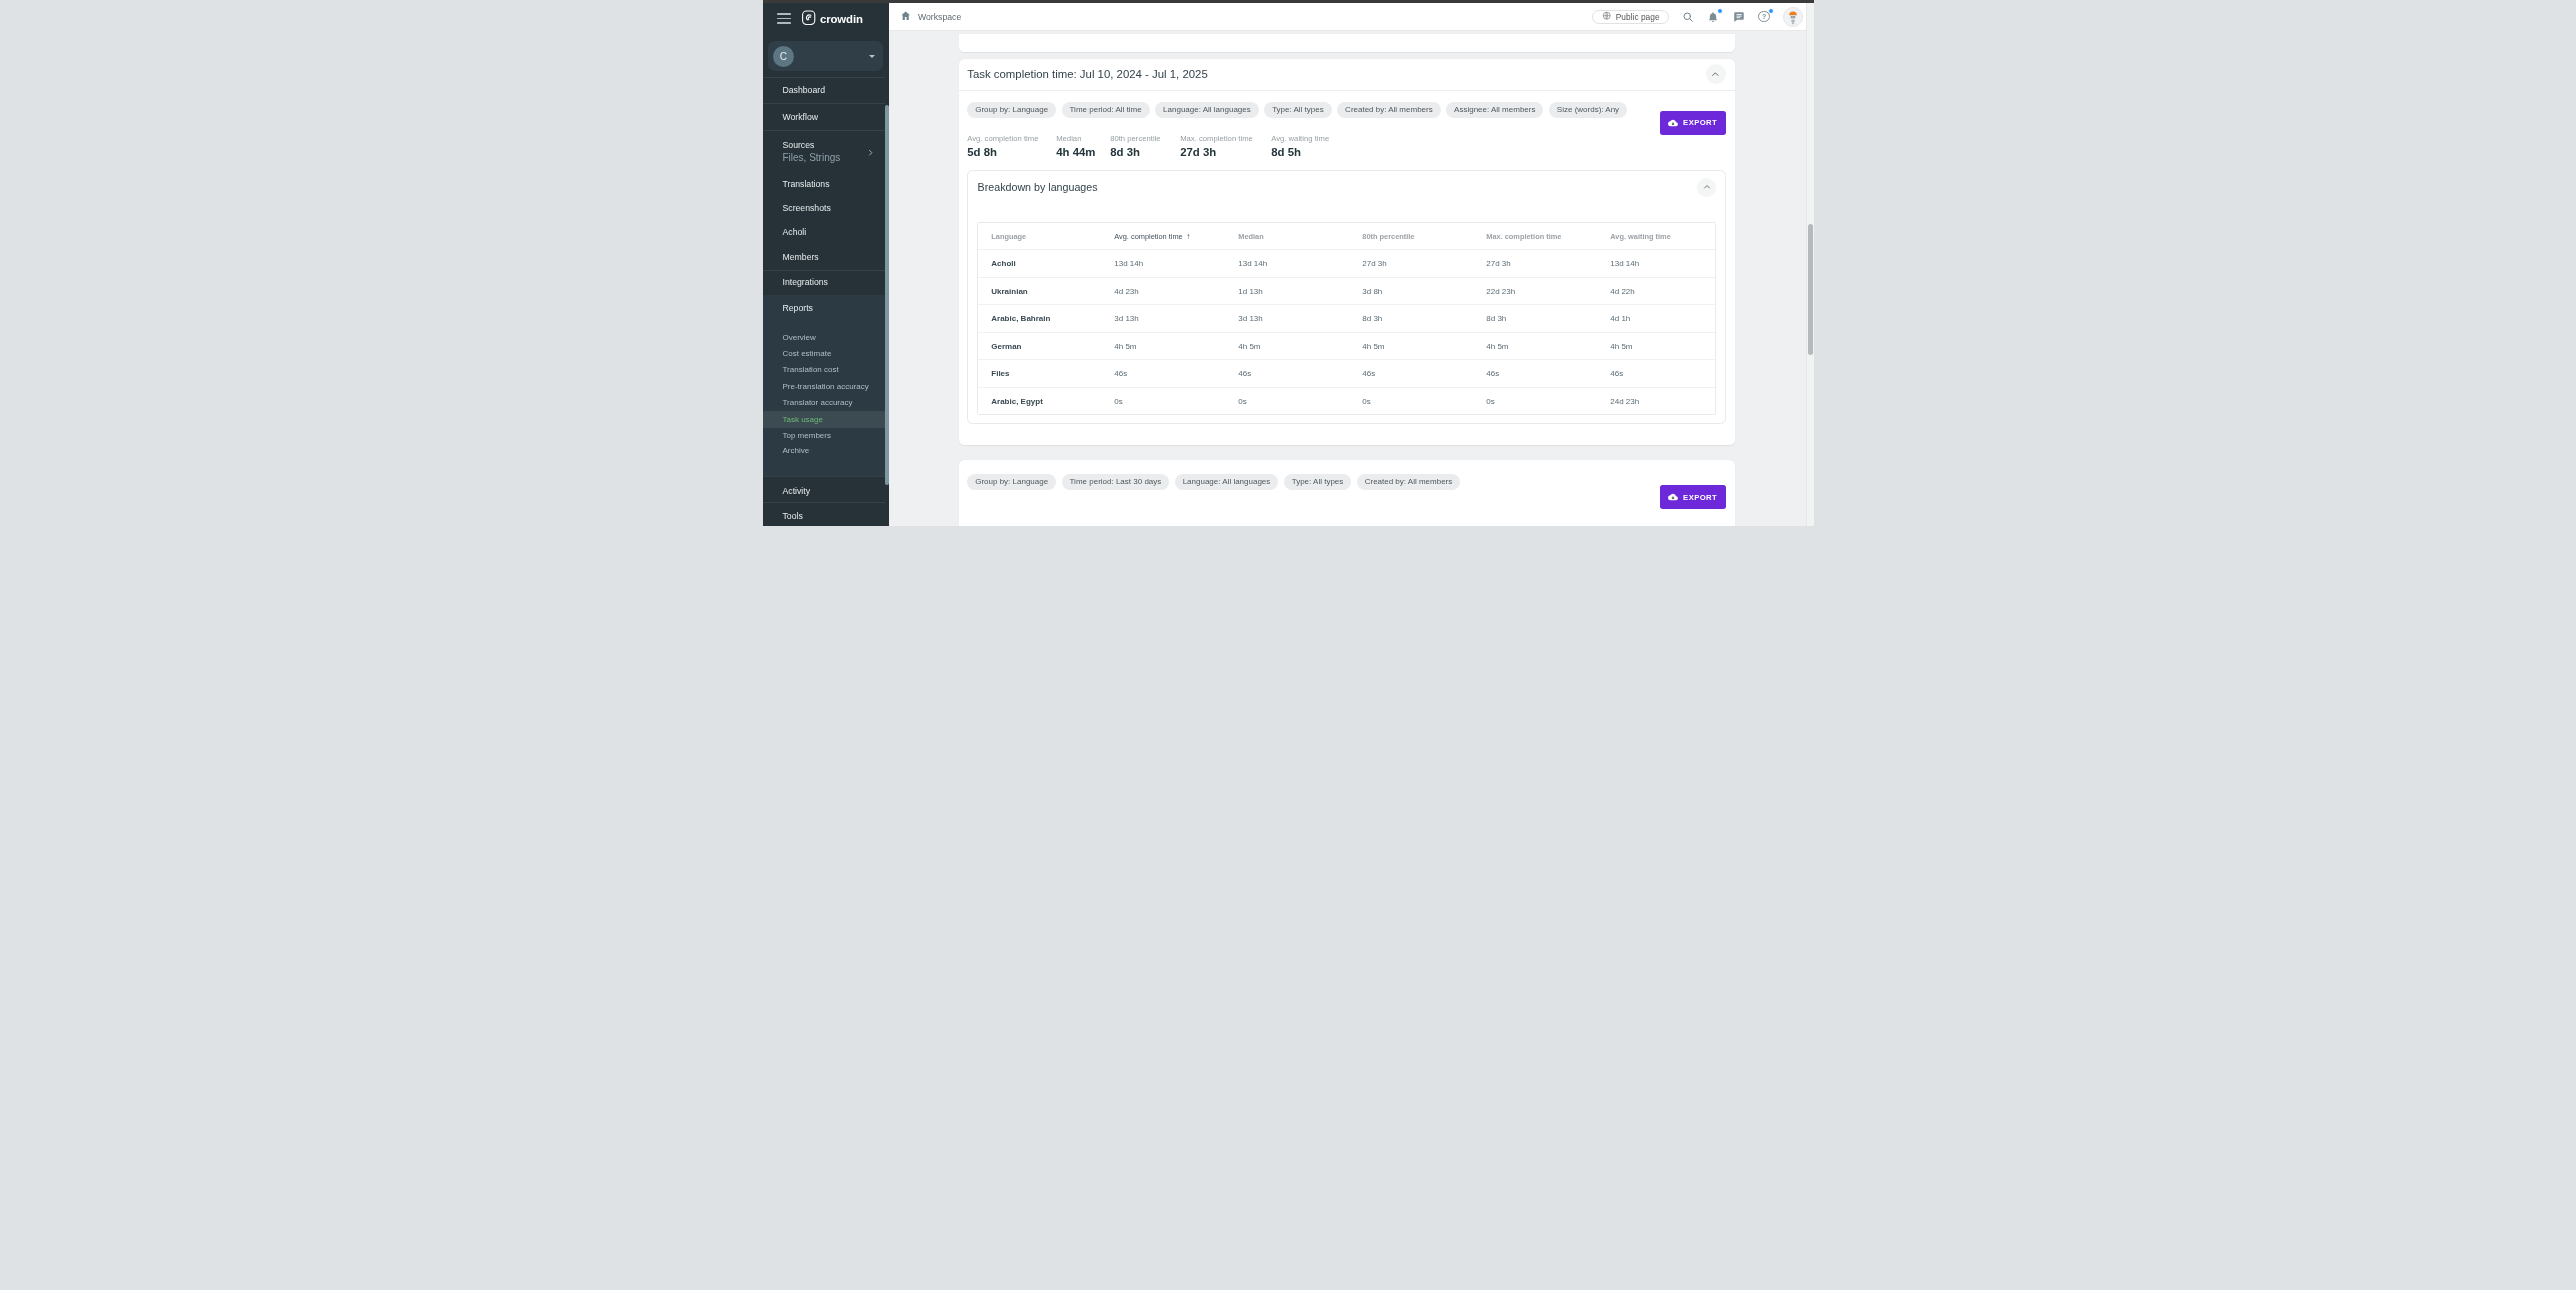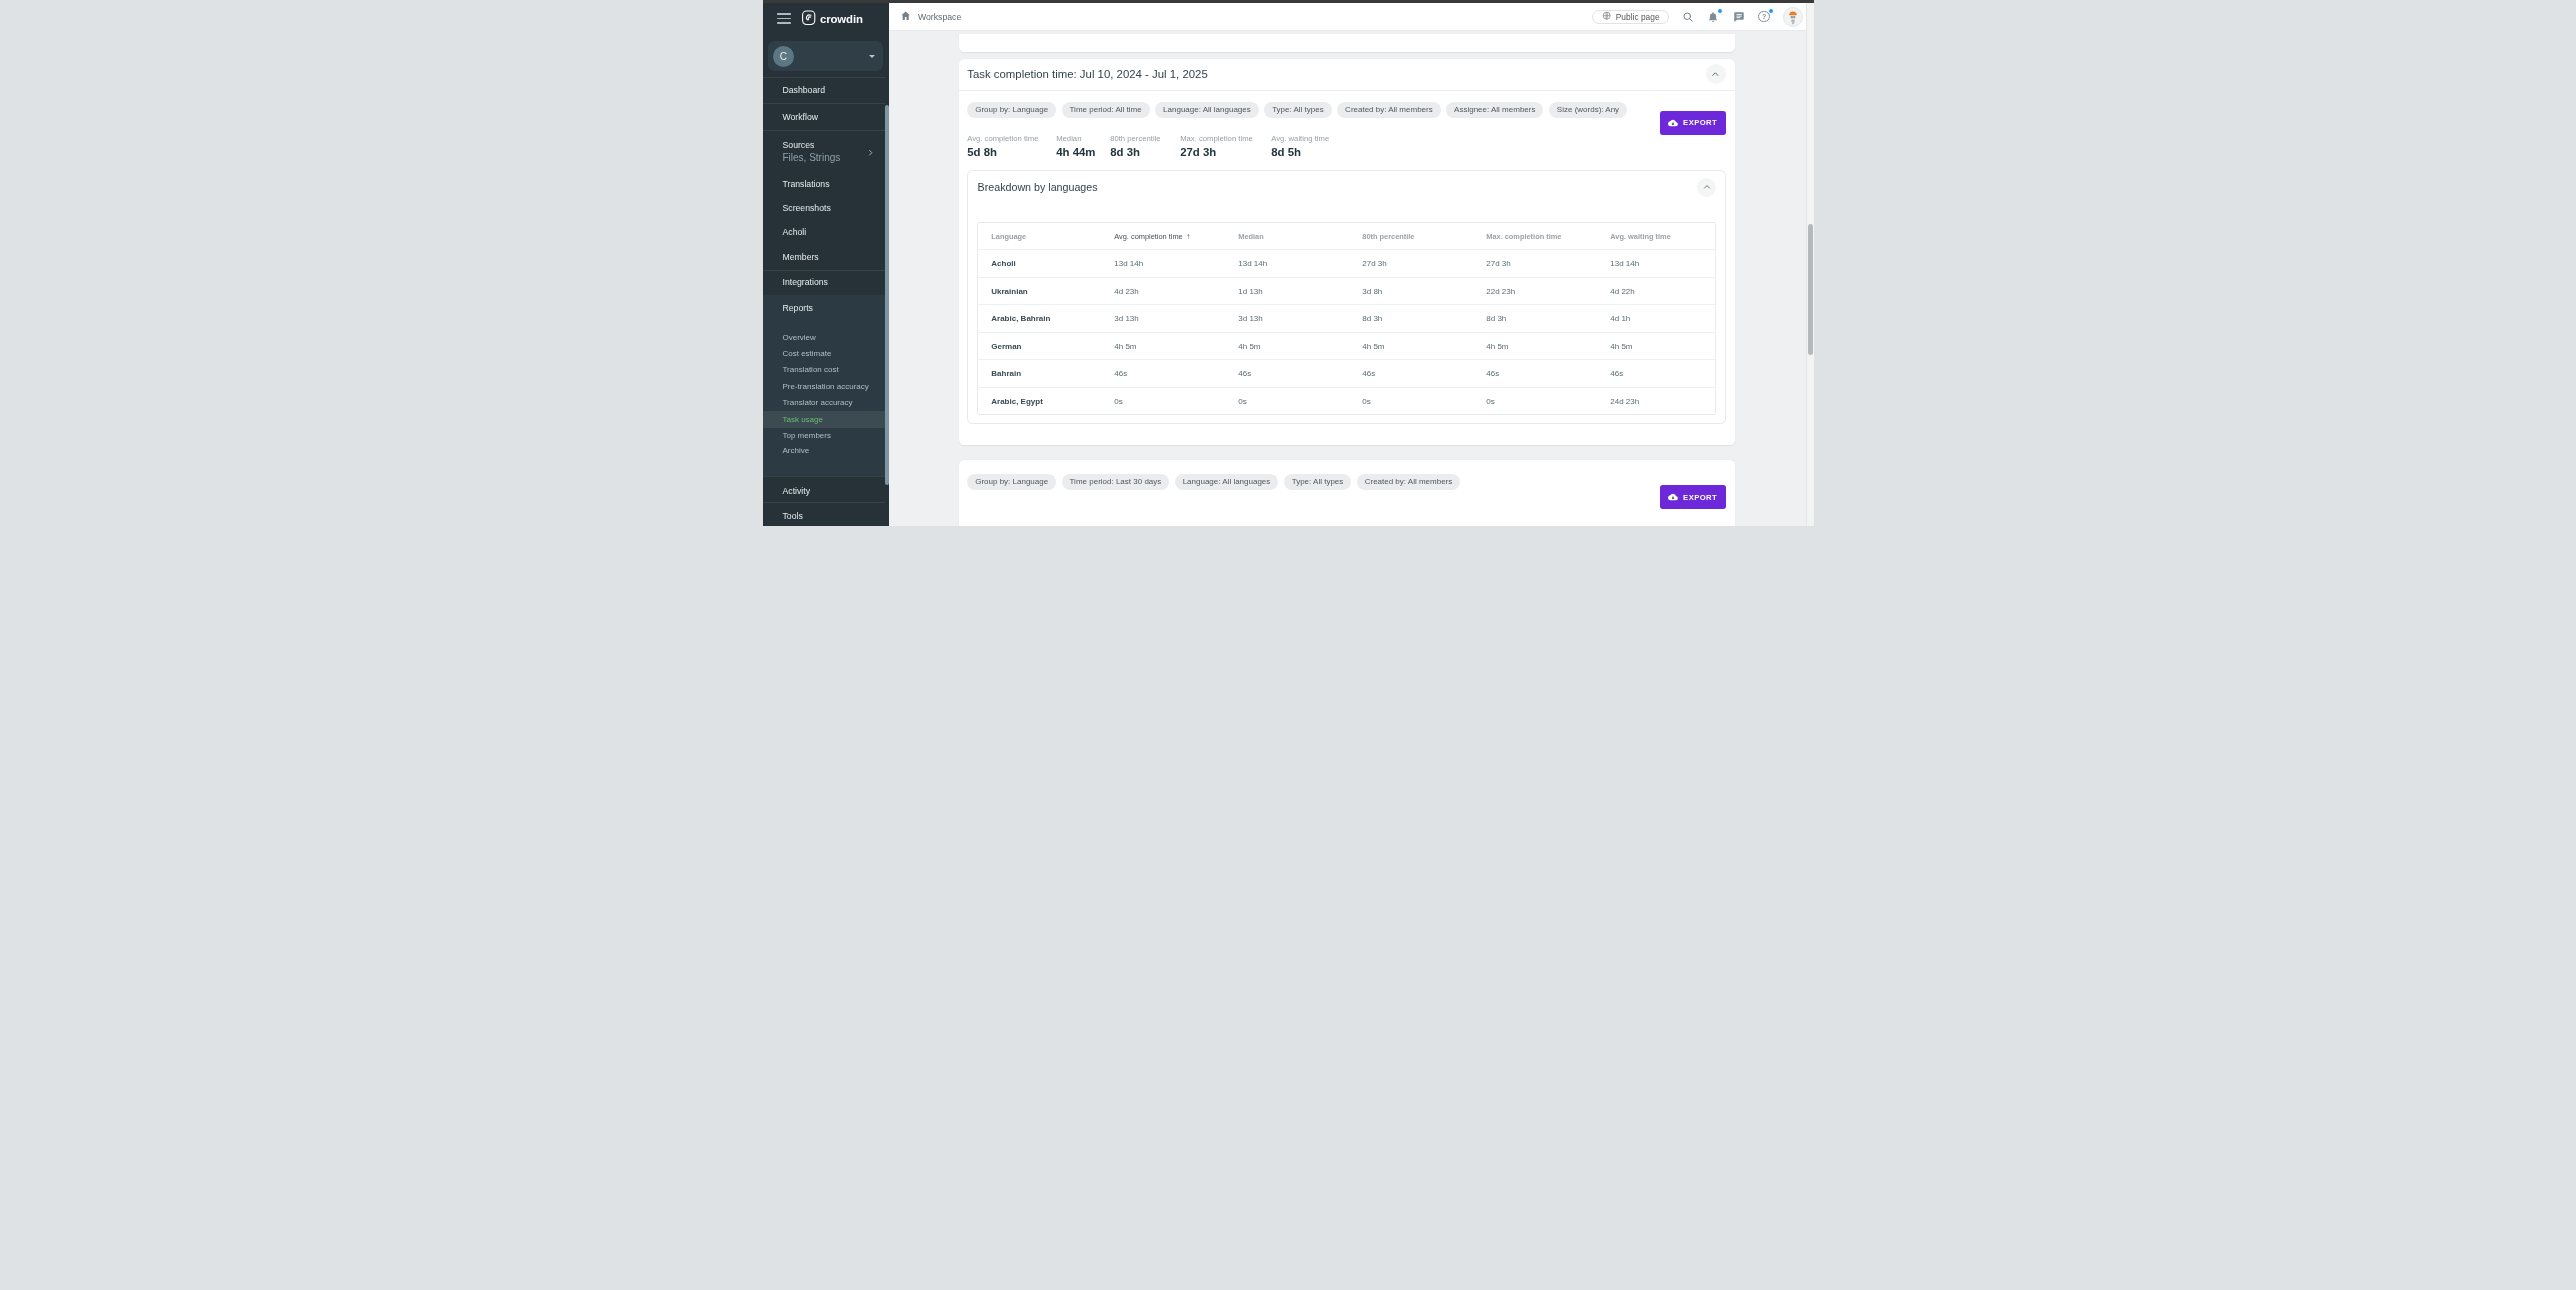--- a/index.html
+++ b/index.html
@@ -308,21 +308,21 @@
             </div>
             <div class="t-row t-data">
               <div class="t-lang">German</div>
               <div class="t-val">4h 5m</div>
               <div class="t-val">4h 5m</div>
               <div class="t-val">4h 5m</div>
               <div class="t-val">4h 5m</div>
               <div class="t-val">4h 5m</div>
             </div>
             <div class="t-row t-data">
-              <div class="t-lang">Bahrain</div>
+              <div class="t-lang">Files</div>
               <div class="t-val">46s</div>
               <div class="t-val">46s</div>
               <div class="t-val">46s</div>
               <div class="t-val">46s</div>
               <div class="t-val">46s</div>
             </div>
             <div class="t-row t-data">
               <div class="t-lang">Arabic, Egypt</div>
               <div class="t-val">0s</div>
               <div class="t-val">0s</div>

